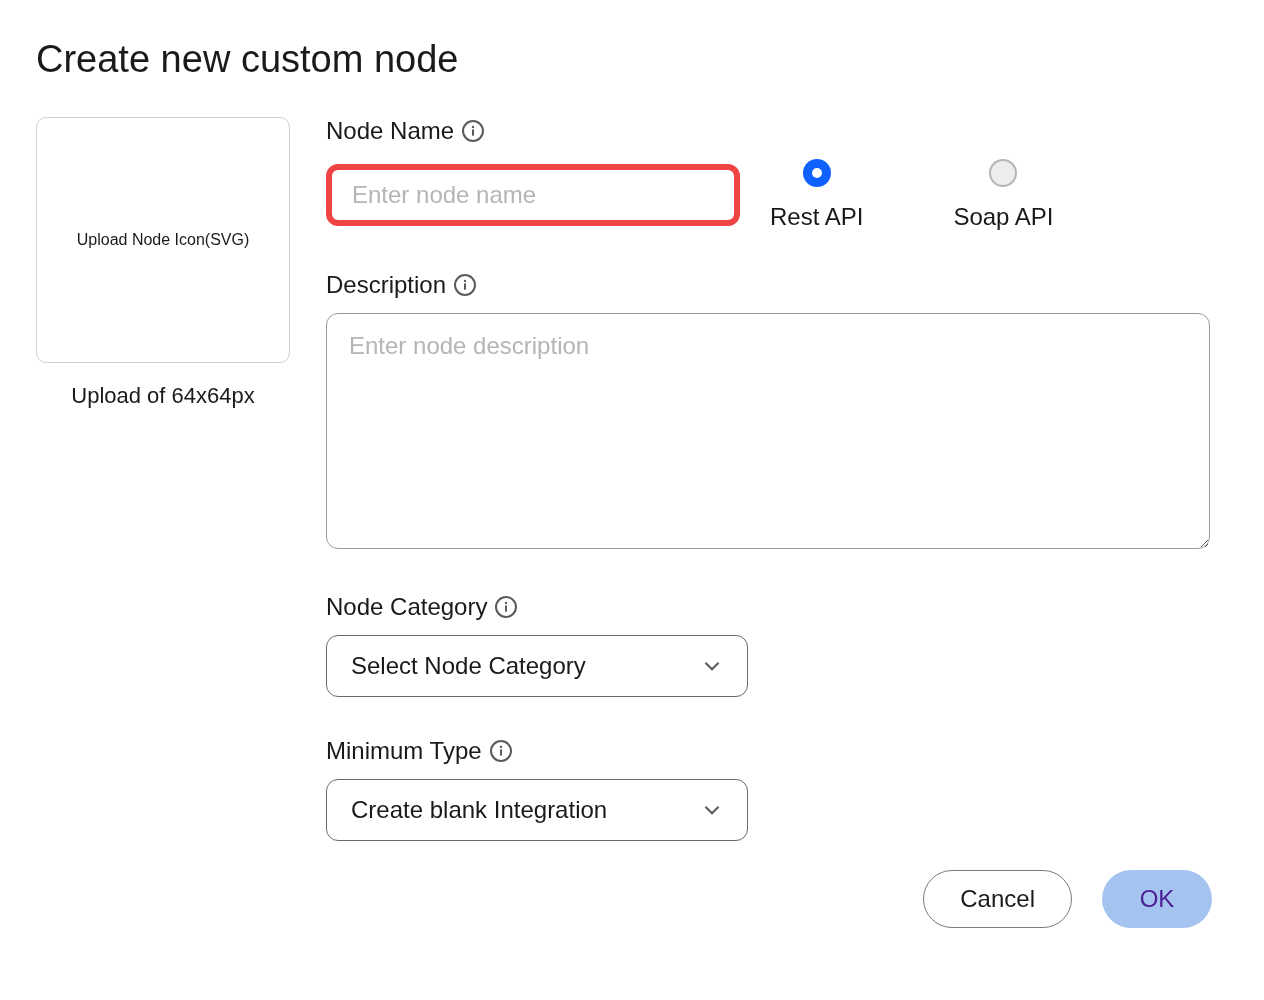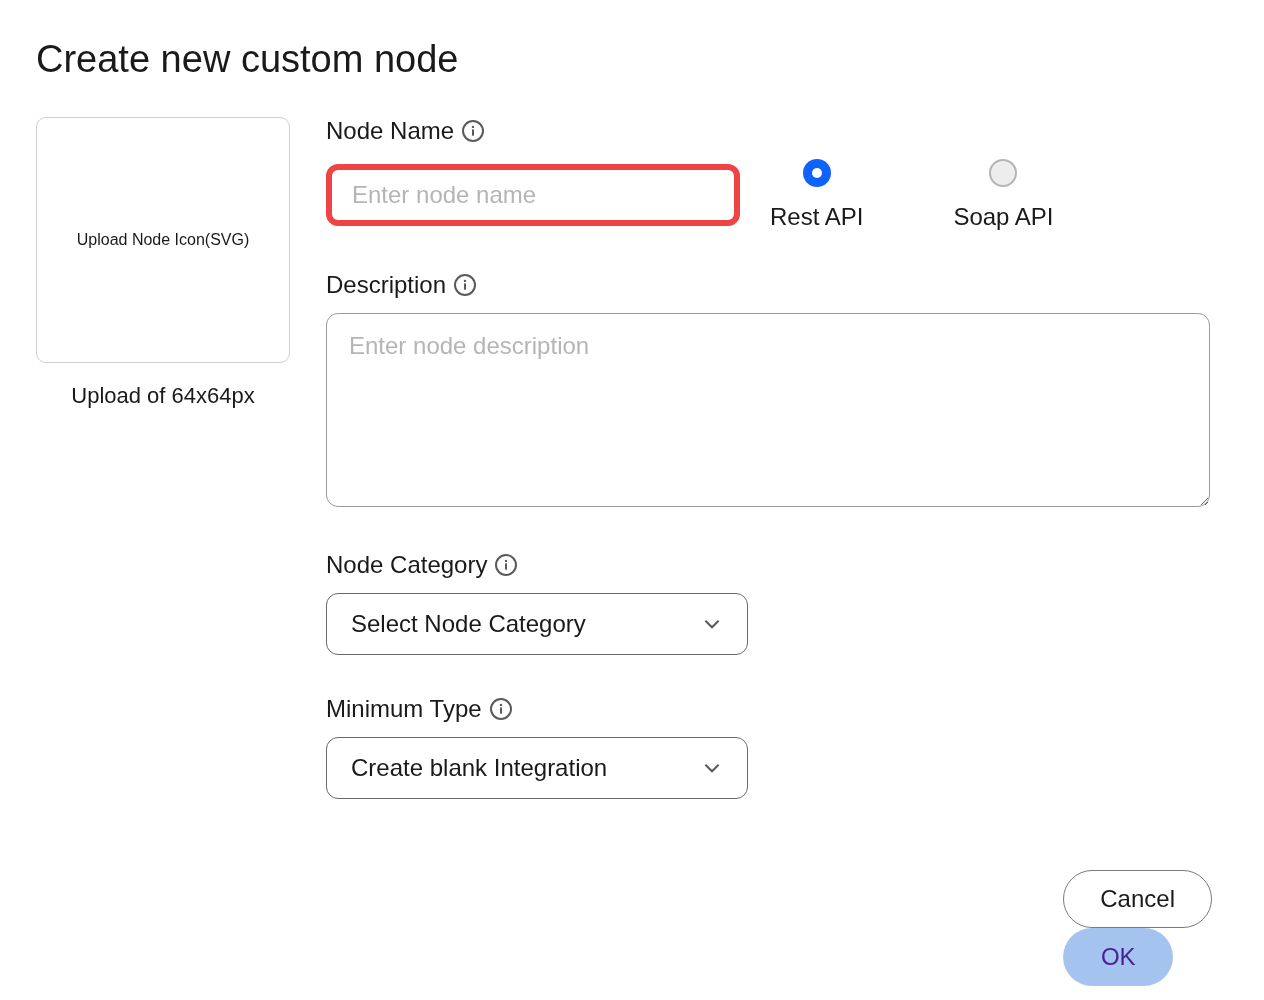--- a/index.html
+++ b/index.html
@@ -119,21 +119,21 @@
   width: 10px;
   height: 10px;
   border-radius: 50%;
   background: #fff;
   display: none;
 }
 .radio-outer.selected .radio-inner { display: block; }
 .radio-label { font-size: 24px; color: #1a1a1a; }
 .textarea-input {
   width: 884px;
-  height: 194px;
+  height: 236px;
   border: 1px solid #9a9a9a;
   border-radius: 12px;
   padding: 18px 22px;
   font-size: 24px;
   font-family: inherit;
   color: #1a1a1a;
   resize: both;
   background: #fff;
 }
 .textarea-input::placeholder { color: #b5b5b5; }
@@ -157,22 +157,22 @@
   display: flex;
   align-items: center;
   justify-content: center;
 }
 .section { margin-bottom: 40px; }
 .footer {
   position: absolute;
   right: 52px;
   top: 870px;
   display: flex;
+  gap: 30px;
   align-items: flex-start;
-  flex-direction: column;
 }
 .btn {
   height: 58px;
   border-radius: 29px;
   padding: 0 36px;
   font-size: 24px;
   cursor: pointer;
   display: flex;
   align-items: center;
   justify-content: center;

